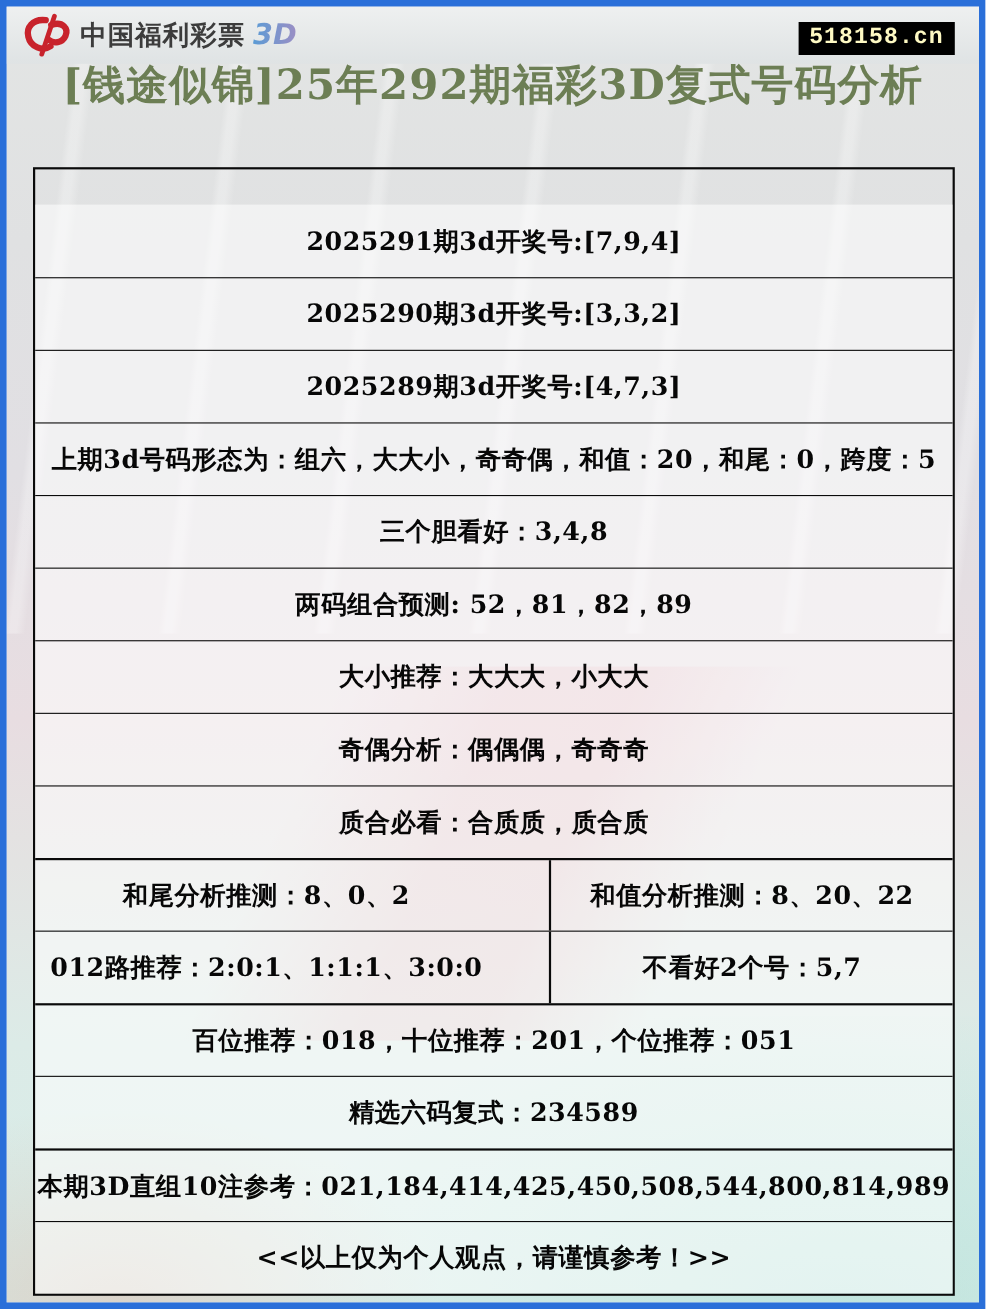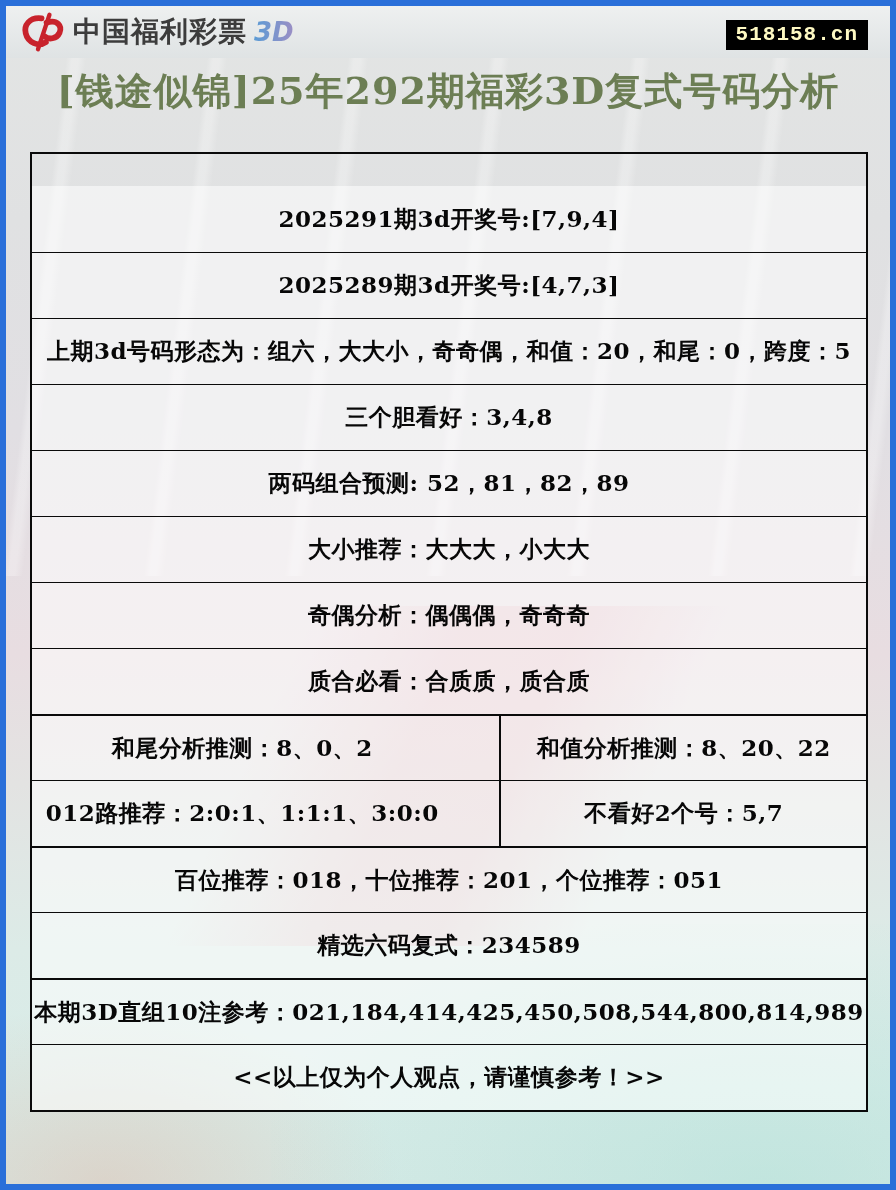--- a/index.html
+++ b/index.html
@@ -58,38 +58,38 @@
     position:absolute;left:0;top:0;width:100%;height:52px;
     background:linear-gradient(180deg,#eef0f0,#dfe3e4);
   }
   .brand{
     position:absolute;left:14px;top:4px;height:44px;
     display:flex;align-items:center;gap:7px;
     font-family:"DejaVu Sans","Liberation Sans",sans-serif;
   }
   .brand svg{display:block;}
   .brand-text{
-    font-size:28px;font-weight:bold;color:#3c3c3c;letter-spacing:1px;
+    font-size:24px;font-weight:bold;color:#3c3c3c;letter-spacing:1px;
   }
   .brand-3d{
     font-size:26px;font-weight:bold;font-style:italic;
     background:linear-gradient(90deg,#5b9bd5,#9b8ec4);
     -webkit-background-clip:text;background-clip:text;color:transparent;
   }
   .badge{
     position:absolute;right:22px;top:14px;
     background:#000;color:#fef9c3;
     font-family:"Liberation Mono","DejaVu Sans Mono",monospace;
     font-size:21px;font-weight:bold;
     padding:3px 10px 4px 10px;letter-spacing:1px;
   }
 
   
   .title{
-    position:absolute;left:0;top:60px;width:100%;
+    position:absolute;left:0;top:46px;width:100%;
     text-align:center;
     font-size:38px;font-weight:600;color:#6c7e54;
     letter-spacing:1px;
   }
 
   
   .table{
     position:absolute;left:24px;top:146px;width:838px;
     border:2px solid #0a0a0a;
     box-sizing:border-box;
@@ -140,20 +140,23 @@
     <div class="badge">518158.cn</div>
   </div>
 
   <div class="title">[钱途似锦]25年292期福彩3D复式号码分析</div>
 
   <div class="table">
     <div class="row">
       <span>2025291期3d开奖号:[7,9,4]</span>
     </div>
     <div class="row">
+      <span>2025290期3d开奖号:[3,3,2]</span>
+    </div>
+    <div class="row">
       <span>2025289期3d开奖号:[4,7,3]</span>
     </div>
     <div class="row">
       <span>上期3d号码形态为：组六，大大小，奇奇偶，和值：20，和尾：0，跨度：5</span>
     </div>
     <div class="row">
       <span>三个胆看好：3,4,8</span>
     </div>
     <div class="row">
       <span>两码组合预测: 52，81，82，89</span>

